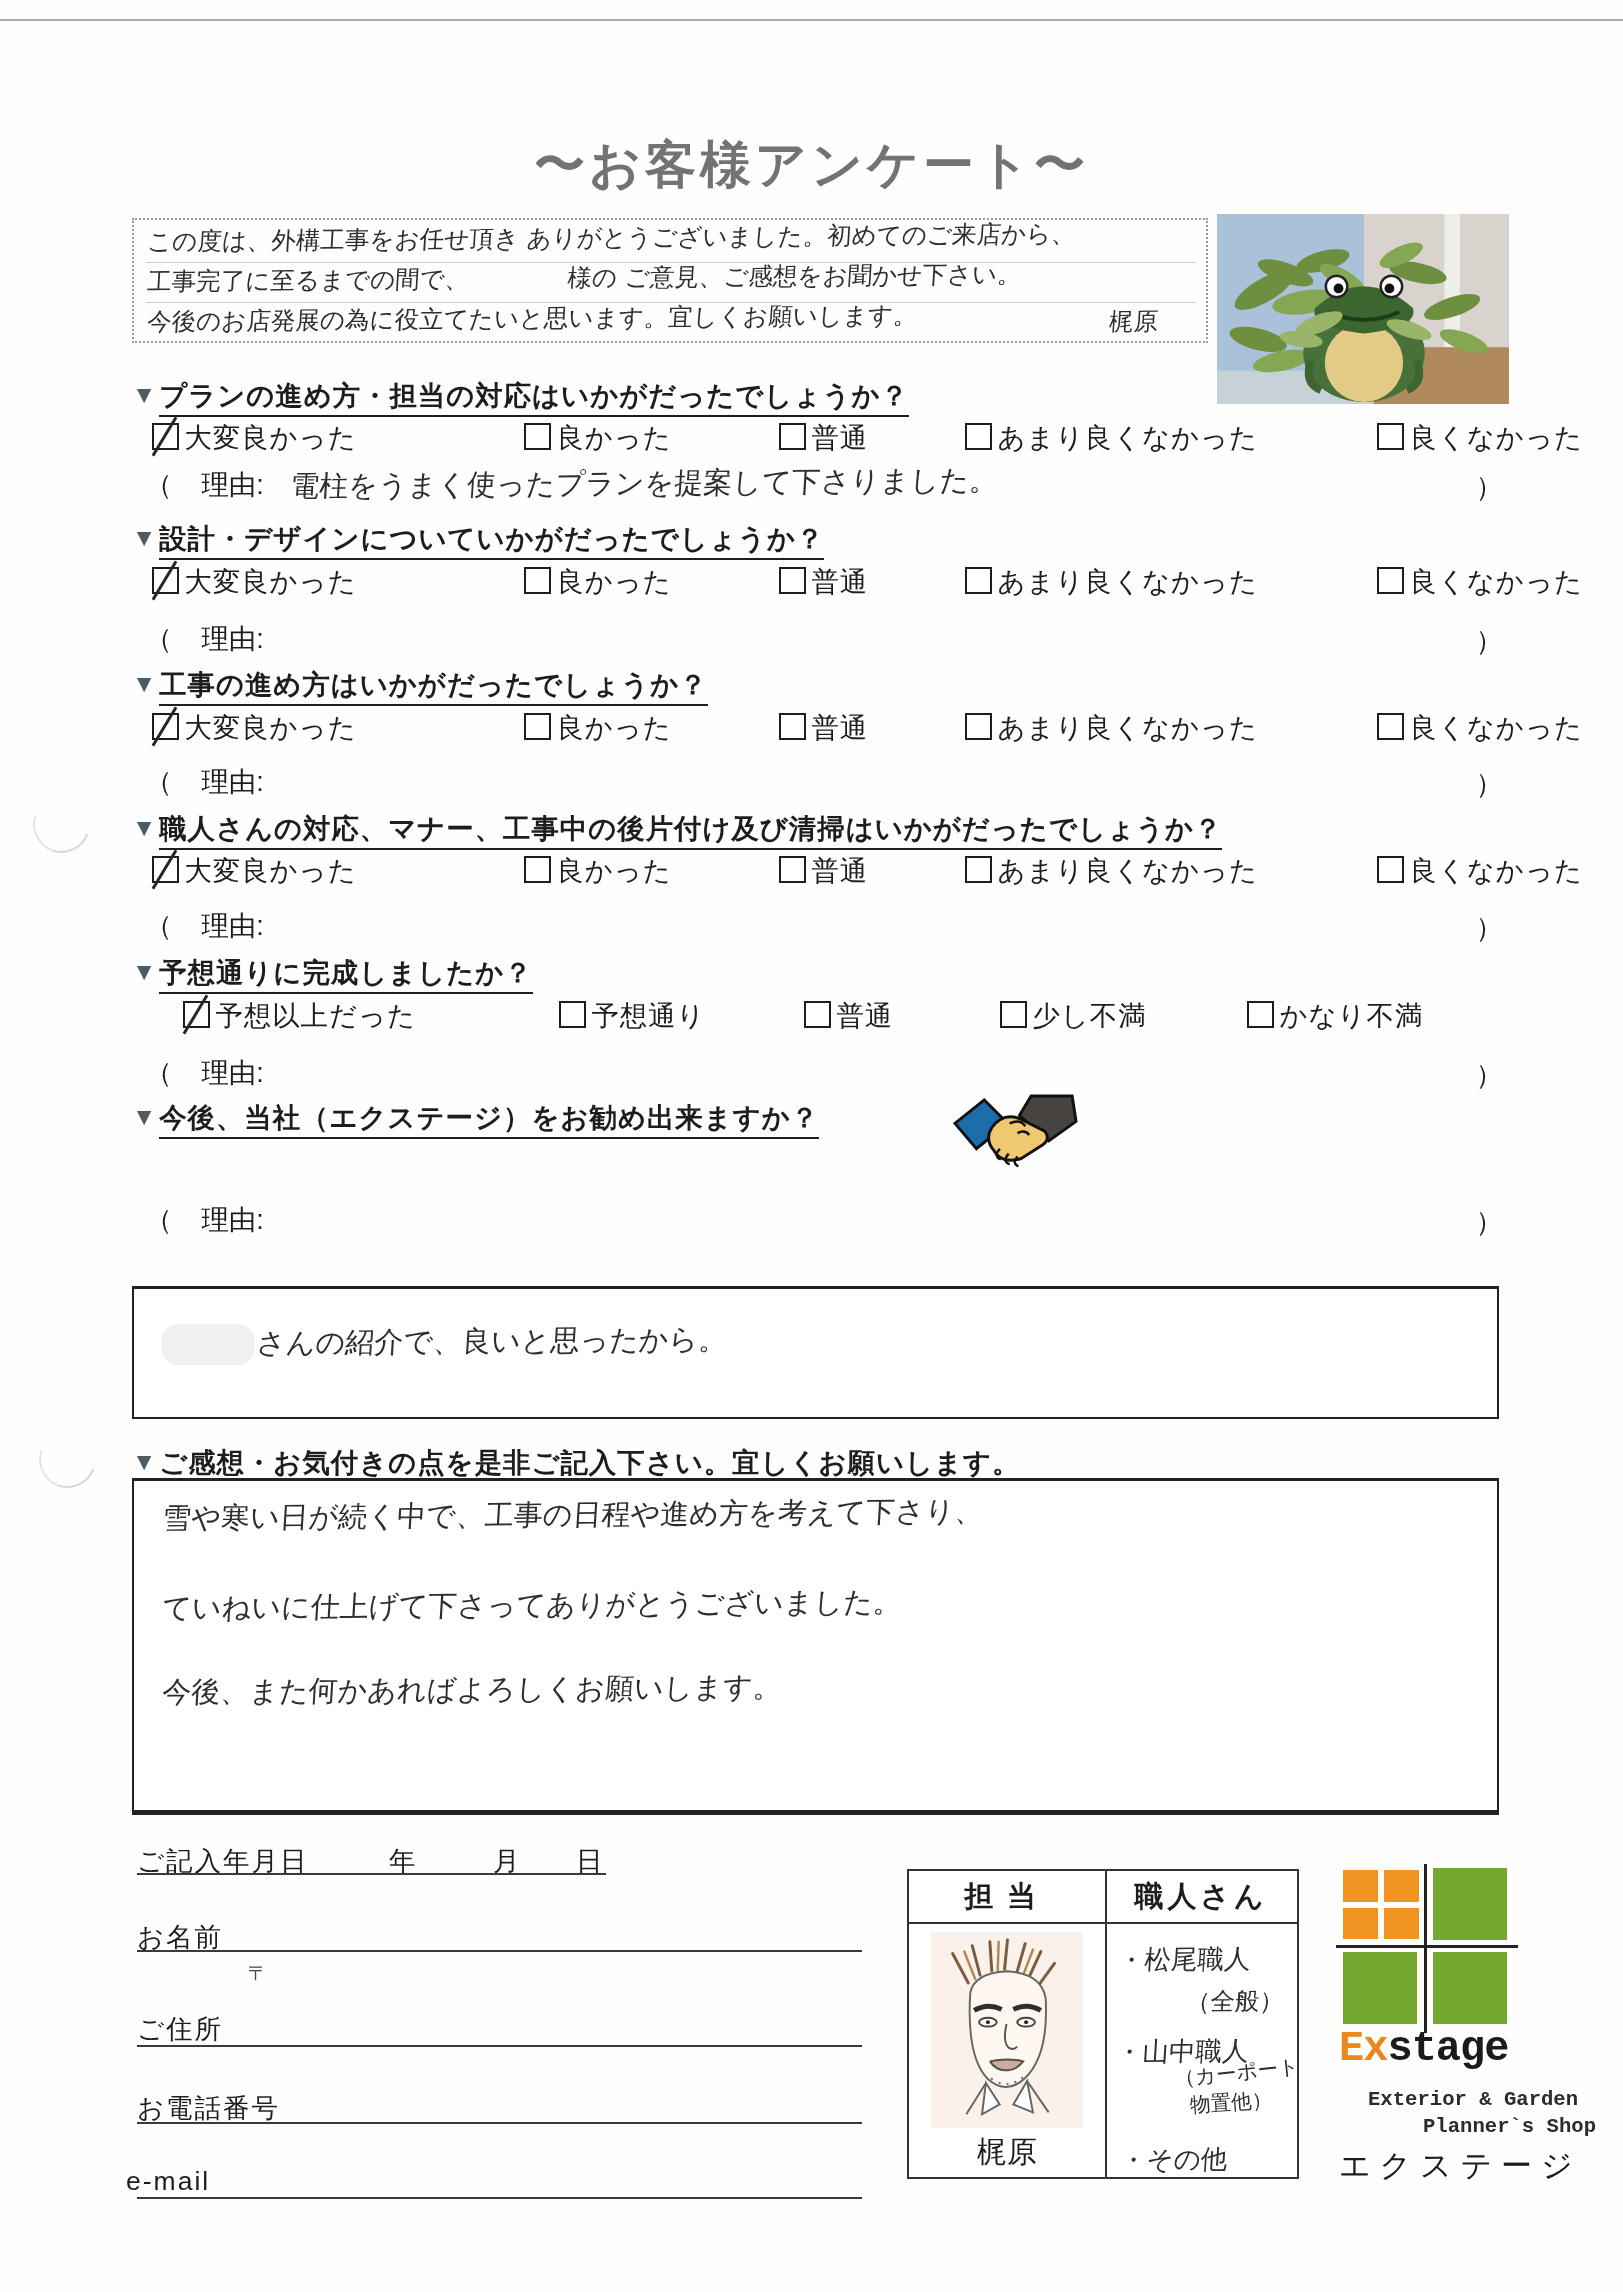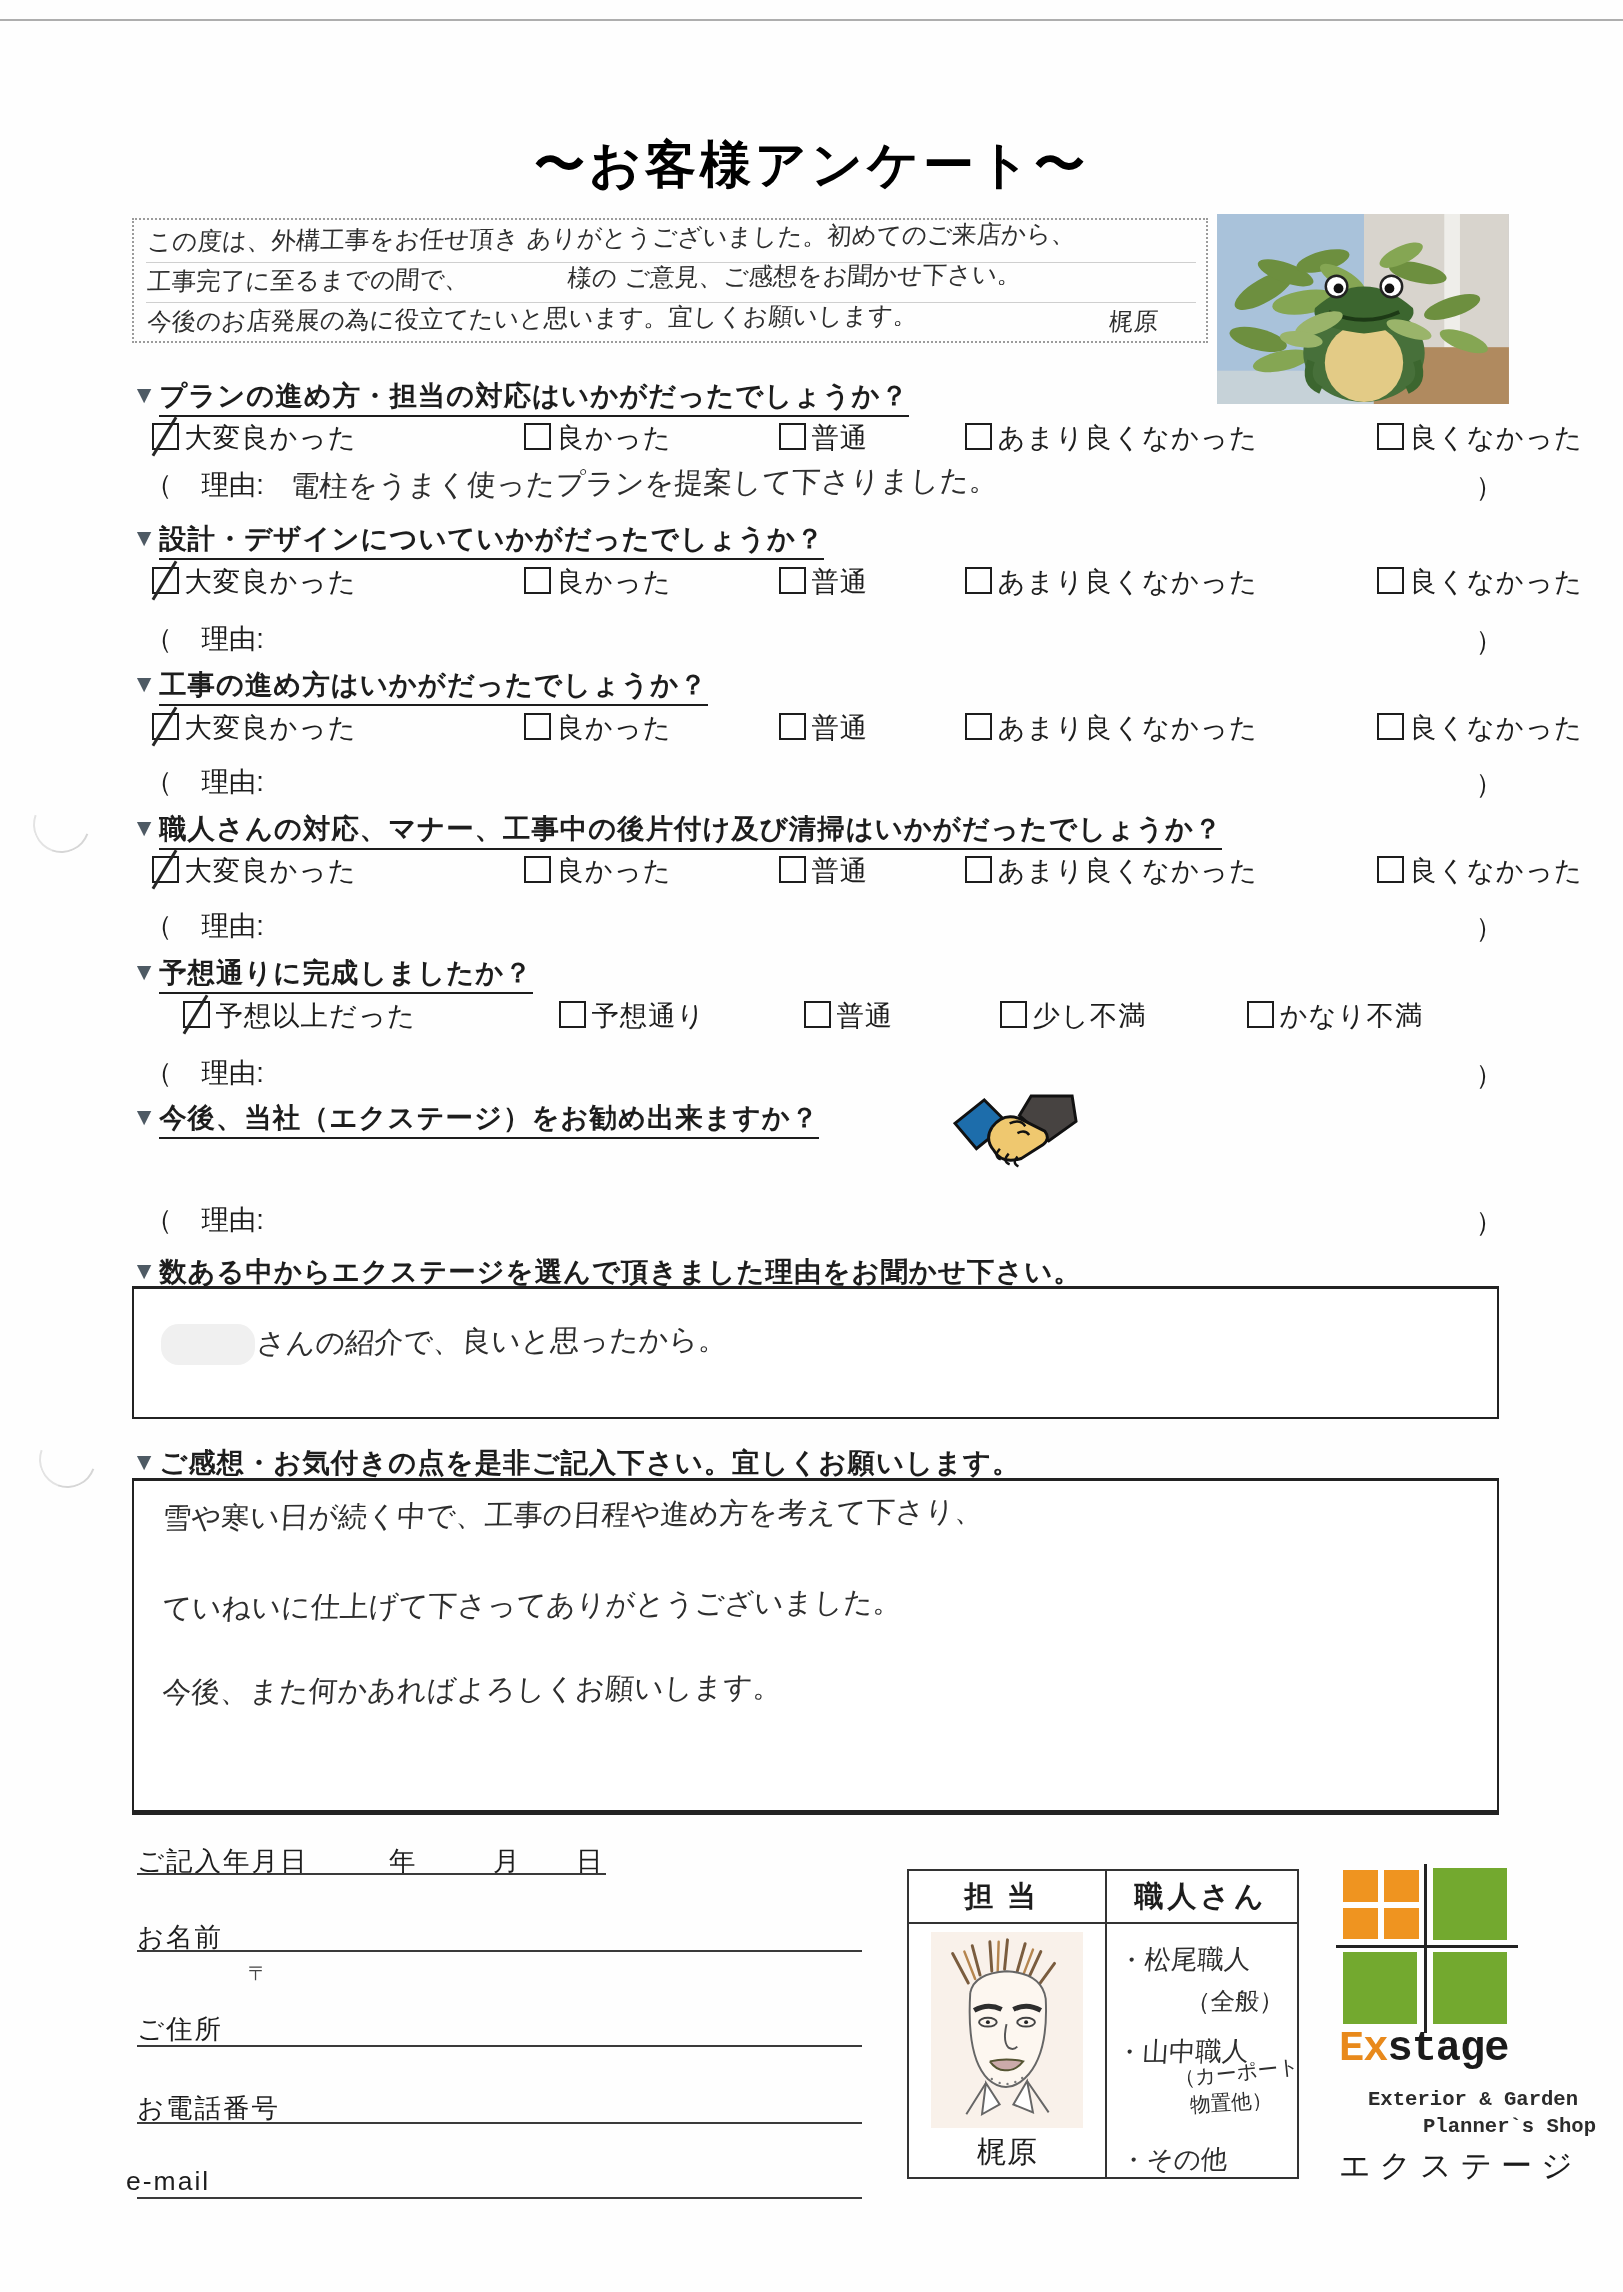--- a/index.html
+++ b/index.html
@@ -5,21 +5,21 @@
   html,body{margin:0;padding:0;background:#e9e9e9;}
   .page{position:relative;width:1623px;height:2293px;background:#fefefe;margin:0 auto;
         font-family:"Liberation Sans","DejaVu Sans",sans-serif;color:#1d1d1d;overflow:hidden;}
   .abs{position:absolute;}
   
   .scan-top{position:absolute;left:0;top:18.6px;width:1623px;height:2px;background:#9a9a9a;opacity:.8;}
   .punch{position:absolute;width:53px;height:53px;border-radius:50%;border:2.9px solid transparent;
          border-bottom-color:#d6d6d6;border-left-color:#e3e3e3;transform:rotate(-25deg);}
   
   .title{position:absolute;left:0;top:131px;width:1623px;text-align:center;
-         font-size:51px;font-weight:bold;color:#000000;letter-spacing:3.9px;}
+         font-size:51px;font-weight:bold;color:#737373;letter-spacing:3.9px;}
   
   .intro-box{position:absolute;left:132px;top:218px;width:1076px;height:125px;
              border:2px dotted #9b9b9b;box-sizing:border-box;padding:2.9px 9.8px 0 11.8px;}
   .intro-line{height:39px;line-height:37px;border-bottom:1px solid #cfcfcf;font-size:24.5px;display:flex;}
   .intro-line:last-child{border-bottom:none;}
   .hand{font-family:"DejaVu Sans",sans-serif;color:#2e2e2e;display:inline-block;
         transform:skewX(-4deg) rotate(-0.5deg);transform-origin:left bottom;}
   .sig{margin-left:auto;margin-right:39px;}
   
   .photo{position:absolute;left:1217px;top:214px;width:292px;height:190px;overflow:hidden;
@@ -214,23 +214,20 @@
       <polygon points="80,2 122,2 126,28 98,48 68,22" fill="#474341" stroke="#111" stroke-width="3"></polygon>
       <path d="M40,34 Q52,18 70,26 L94,38 Q100,46 92,52 L70,66 Q50,72 42,58 Q32,46 40,34" fill="#efc86f" stroke="#111" stroke-width="3"></path>
       <path d="M48,56 q-7,8 1,11 M57,61 q-7,8 1,11 M66,64 q-6,7 1,10" stroke="#111" stroke-width="2.5" fill="none"></path>
       <path d="M58,30 q11,-5 16,3 M66,40 q8,-4 12,2" stroke="#111" stroke-width="2.5" fill="none"></path>
     </svg>
   </div>
   <div class="reason" style="top:1202px;">
     <span>（</span><span class="rl">理由:</span><span class="hand rt"></span><span class="close">）</span>
   </div>
 
-  <div class="q-heading thick" style="top:1254px;">
-    <span class="tri">▼</span><span class="txt">数ある中からエクステージを選んで頂きました理由をお聞かせ下さい。</span>
-  </div>
   <div class="bigbox" style="top:1286px;height:133px;">
     <div class="bigline" style="top:35px;">
       <span class="redact"></span><span class="hand">さんの紹介で、良いと思ったから。</span>
     </div>
   </div>
 
   <div class="q-heading thick" style="top:1445px;">
     <span class="tri">▼</span><span class="txt">ご感想・お気付きの点を是非ご記入下さい。宜しくお願いします。</span>
   </div>
   <div class="bigbox q8box" style="top:1478px;height:337px;">

